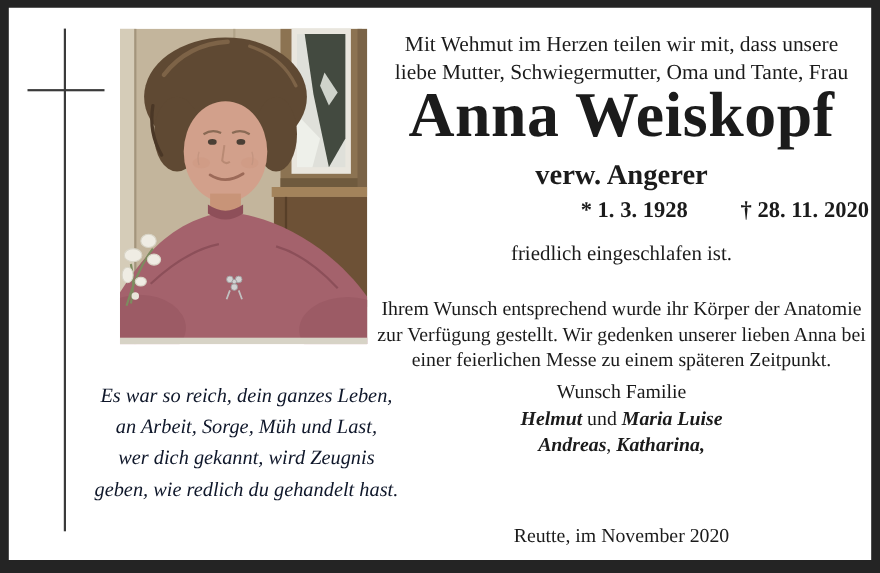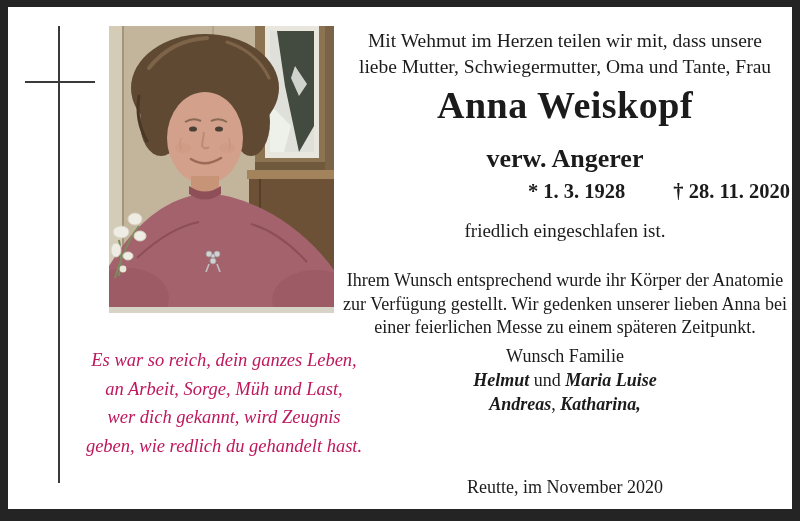--- a/index.html
+++ b/index.html
@@ -36,36 +36,36 @@
   }
 
   
   .poem {
     position: absolute; left: 26px; top: 339px;
     width: 380px;
     text-align: center;
     font-style: italic;
     font-size: 18.5px;
     line-height: 28.5px;
-    color: #be185d;
+    color: #0f172a;
   }
 
   
   .rcol {
     position: absolute; left: 332px; top: 0; width: 450px;
     text-align: center;
   }
   .intro {
     position: absolute; left: 0; top: 21px; width: 450px;
     font-size: 19.5px; line-height: 26px;
     white-space: nowrap;
   }
   .name {
     position: absolute; left: 0; top: 72px; width: 450px;
-    font-size: 38px; line-height: 52px; font-weight: bold;
+    font-size: 58px; line-height: 52px; font-weight: bold;
     letter-spacing: 0.5px;
     margin: 0;
   }
   .maiden {
     position: absolute; left: 0; top: 137px; width: 450px;
     font-size: 26px; font-weight: bold;
   }
   .dates {
     position: absolute; left: 0; top: 173px; width: 450px;
     font-size: 20.5px; font-weight: bold;

